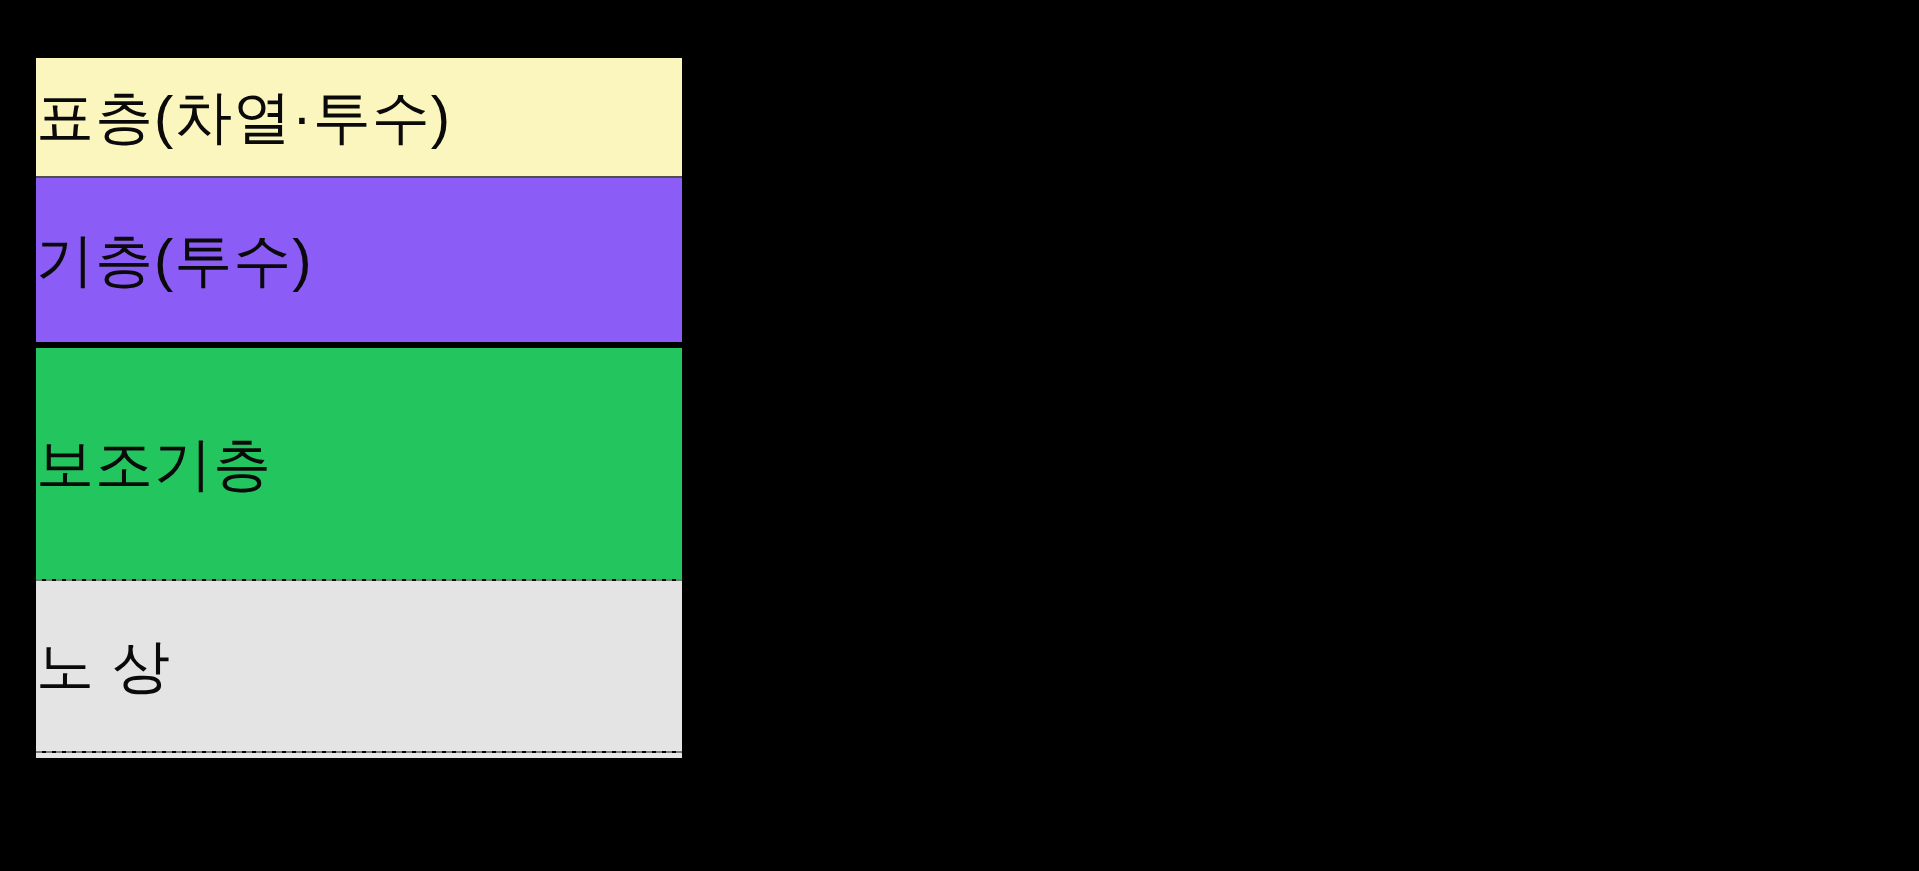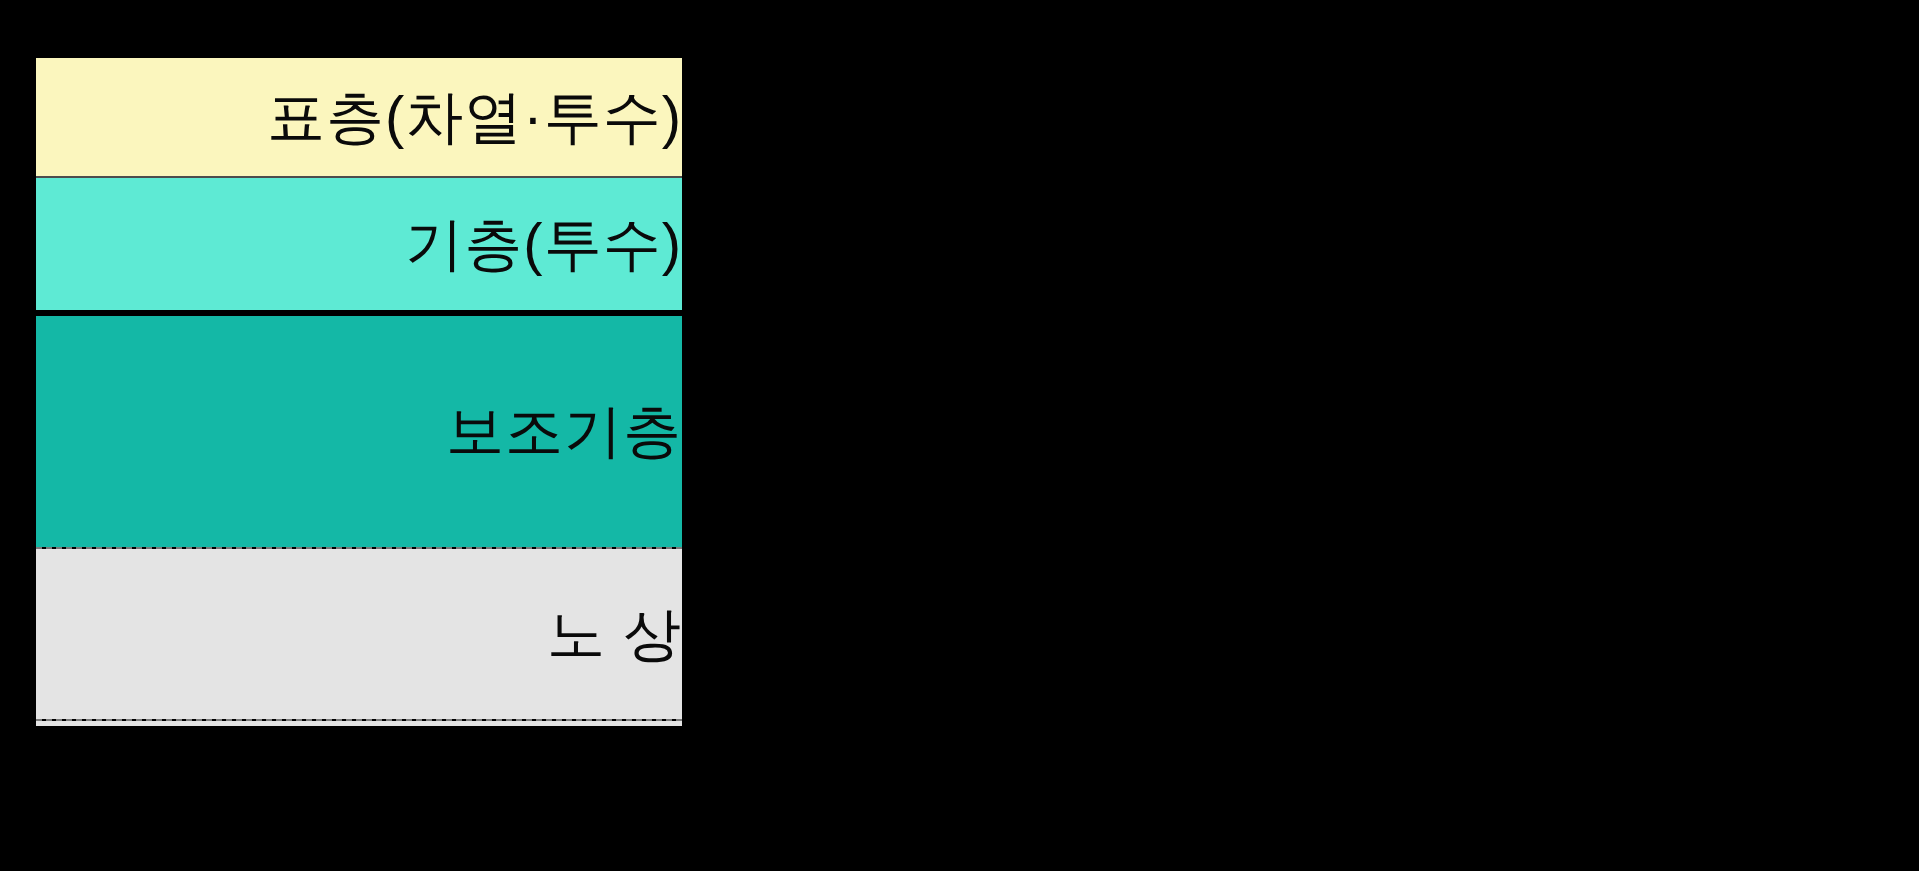--- a/index.html
+++ b/index.html
@@ -19,21 +19,21 @@
     width: 646px;
     box-sizing: border-box;
     border-top: 5px solid #000000;
   }
 
   .layer {
     position: relative;
     width: 100%;
     display: flex;
     align-items: center;
-    justify-content: flex-end;
+    justify-content: flex-start;
   }
 
   .layer-label {
     font-size: 58px;
     line-height: 1;
     color: #0a0a0a;
     letter-spacing: 1px;
     white-space: nowrap;
     user-select: none;
   }
@@ -65,27 +65,27 @@
 <body style="background: rgb(0, 0, 0);">
 
 <div class="diagram-box">
 
   <div class="layer" style="background: rgb(251, 246, 190); height: 118px;">
     <span class="layer-label">표층(차열·투수)</span>
   </div>
 
   <div class="divider-thin"></div>
 
-  <div class="layer" style="background: #5eead4; height: 132px;">
+  <div class="layer" style="background: #8b5cf6; height: 164px;">
     <span class="layer-label">기층(투수)</span>
   </div>
 
   <div class="divider-thick"></div>
 
-  <div class="layer" style="background: #14b8a6; height: 231px; font-family: Liberation Serif, serif;">
+  <div class="layer" style="background: #22c55e; height: 231px;">
     <span class="layer-label">보조기층</span>
   </div>
 
   <div class="divider-dashed"></div>
 
   <div class="layer" style="background: rgb(228, 228, 228); height: 170px;">
     <span class="layer-label">노 상</span>
   </div>
 
   <div class="divider-dashed"></div>

